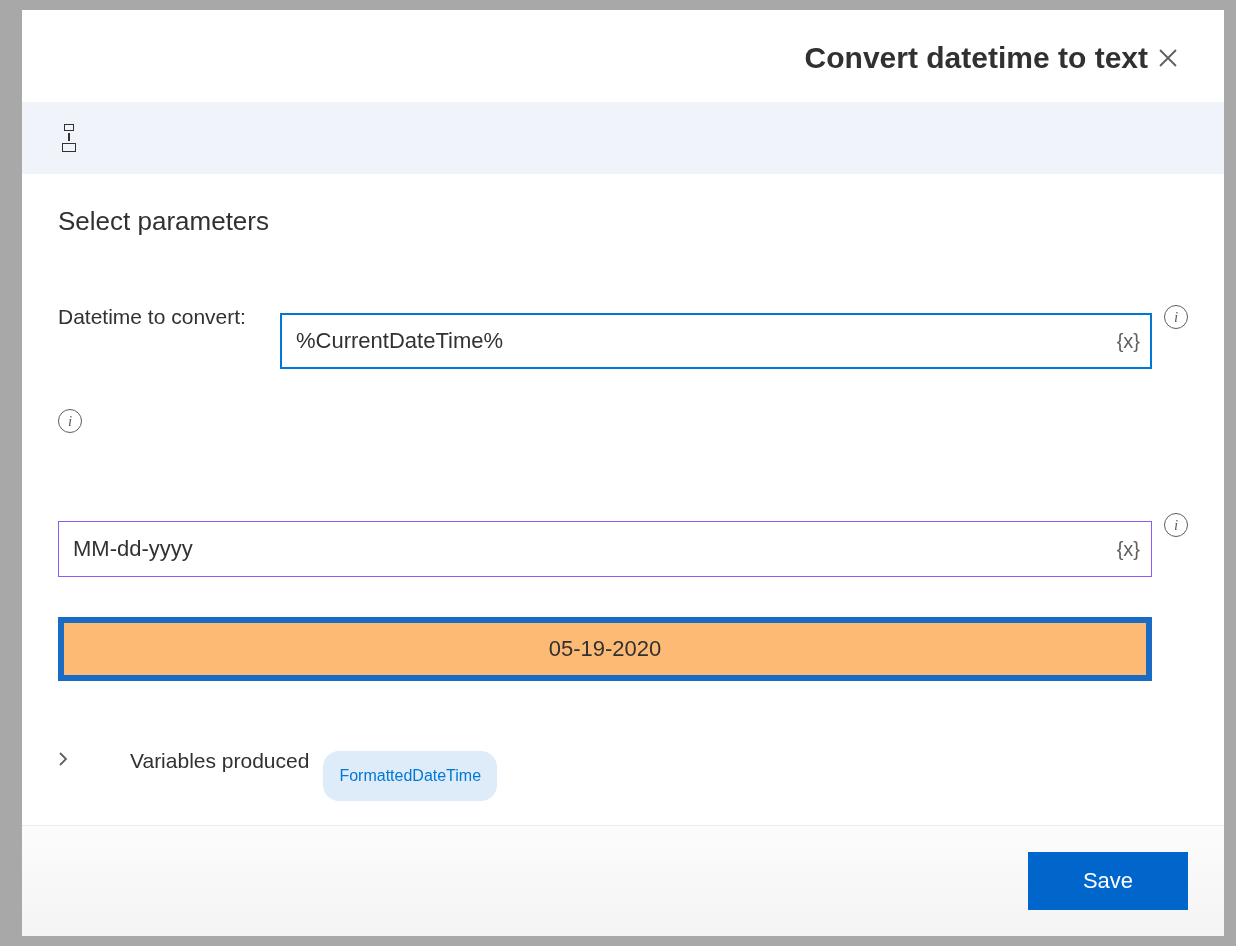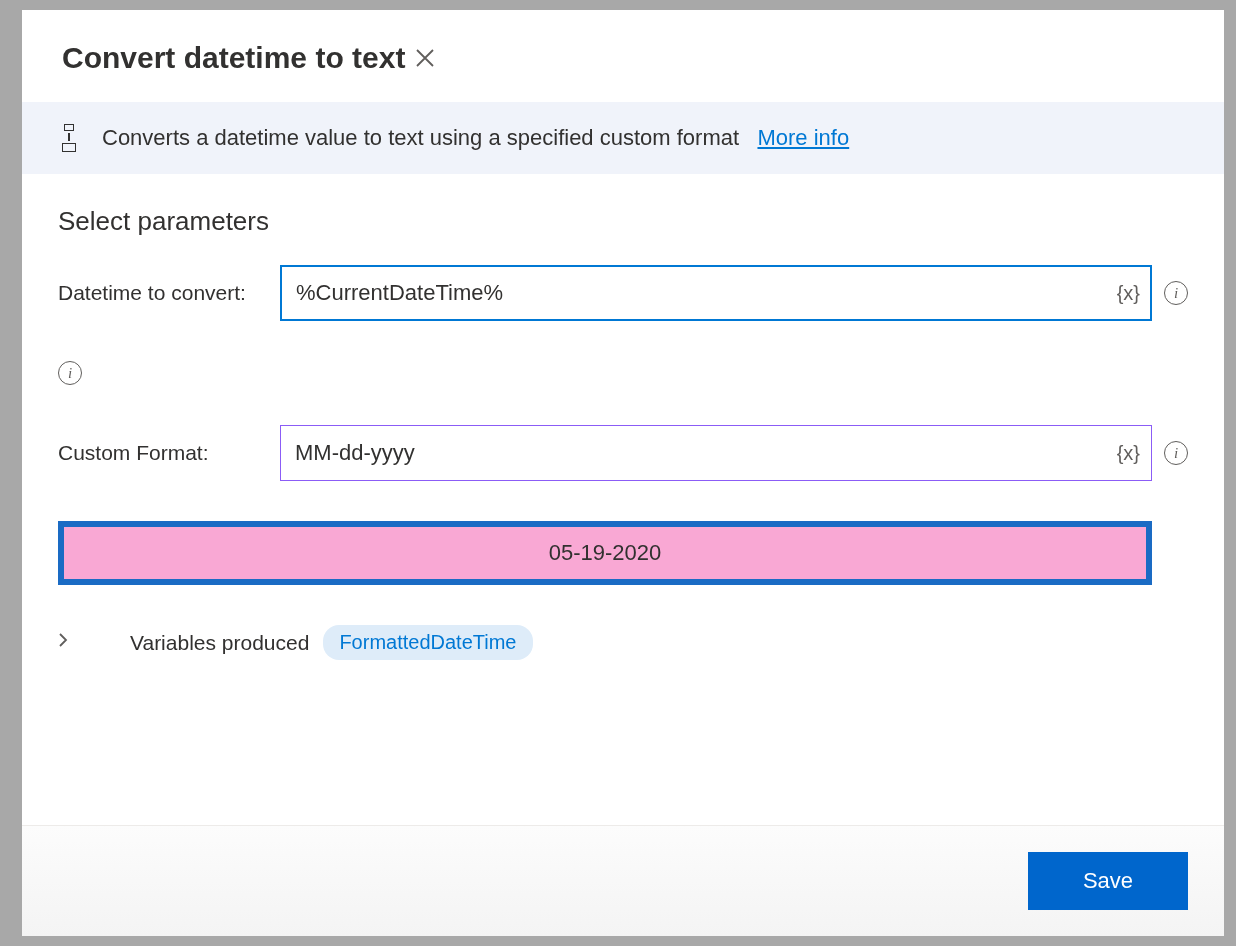--- a/index.html
+++ b/index.html
@@ -19,23 +19,23 @@
       top: 10px;
       left: 22px;
       right: 12px;
       bottom: 10px;
       background: #fff;
       display: flex;
       flex-direction: column;
     }
     .dialog-header {
       display: flex;
-      justify-content: flex-start;
-      align-items: center;
-      padding: 28px 36px 24px 40px;
+      justify-content: flex-end;
+      align-items: center;
+      padding: 28px 36px 24px 55px;
     }
     .dialog-title {
       font-size: 30px;
       font-weight: 600;
       color: #323130;
     }
     .close-btn {
       font-size: 28px;
       color: #605e5c;
       cursor: pointer;
@@ -104,20 +104,21 @@
       width: 210px;
       font-size: 21px;
       color: #323130;
       flex-shrink: 0;
     }
     .input-wrapper {
       position: relative;
       flex: 1;
       display: flex;
       align-items: center;
+      margin-top: 48px;
     }
     .text-input {
       width: 100%;
       height: 56px;
       border: 1px solid #8b5cf6;
       padding: 0 52px 0 14px;
       font-size: 22px;
       color: #323130;
       background: #fff;
       font-family: inherit;
@@ -172,21 +173,21 @@
       color: #605e5c;
       flex-shrink: 0;
       cursor: pointer;
       font-style: italic;
       font-family: Georgia, serif;
     }
     .sample-box {
       flex: 1;
       height: 64px;
       border: 6px solid #1a6bc4;
-      background: #f9a8d4;
+      background: #fdba74;
       display: flex;
       align-items: center;
       justify-content: center;
       font-size: 22px;
       color: #323130;
     }
     .variables-row {
       display: flex;
       align-items: center;
       gap: 14px;
@@ -198,24 +199,25 @@
       cursor: pointer;
     }
     .variables-label {
       font-size: 21px;
       color: #323130;
       margin-left: 48px;
     }
     .variable-chip {
       background: #deecf9;
       color: #0078d4;
-      padding: 6px 16px;
+      padding: 16px 16px;
       border-radius: 16px;
-      font-size: 20px;
-      cursor: pointer;
+      font-size: 16px;
+      cursor: pointer;
+      margin-top: 30px;
     }
     .footer {
       border-top: 1px solid #edebe9;
       background: linear-gradient(to bottom, #fcfcfc, #f4f4f4);
       padding: 26px 36px;
       display: flex;
       justify-content: flex-end;
       gap: 16px;
     }
     .btn {
@@ -250,46 +252,40 @@
           <path d="M2 2 L18 18 M18 2 L2 18" stroke="#605e5c" stroke-width="1.8" fill="none"></path>
         </svg>
     </div>
   </div>
 
   <div class="description-bar">
     <div class="flow-icon">
       <div class="sq-top"></div>
       <div class="line"></div>
       <div class="sq-bottom"></div>
-    </div>
-    <div class="description-text">
-      <span>Converts a datetime value to text using a specified custom format</span>
-      <span>&nbsp;</span>
-      <span class="more-info">More info</span>
     </div>
   </div>
 
   <div class="body-content">
     <div class="section-title">Select parameters</div>
 
     <div class="form-row">
       <div class="form-label">Datetime to convert:</div>
       <div class="input-wrapper">
         <input type="text" class="text-input focused" value="%CurrentDateTime%" style="">
         <span class="input-icon-var">{x}</span>
       </div>
       <div class="info-icon">i</div>
     </div>
 
     <div class="form-row">
       <div class="info-icon">i</div>
     </div>
 
     <div class="form-row">
-      <div class="form-label">Custom Format:</div>
       <div class="input-wrapper">
         <input type="text" class="text-input" value="MM-dd-yyyy" style="">
         <span class="input-icon-var">{x}</span>
       </div>
       <div class="info-icon">i</div>
     </div>
 
     <div class="form-row sample-row">
       <div class="sample-box">05-19-2020</div>
       <div class="info-spacer"></div>

